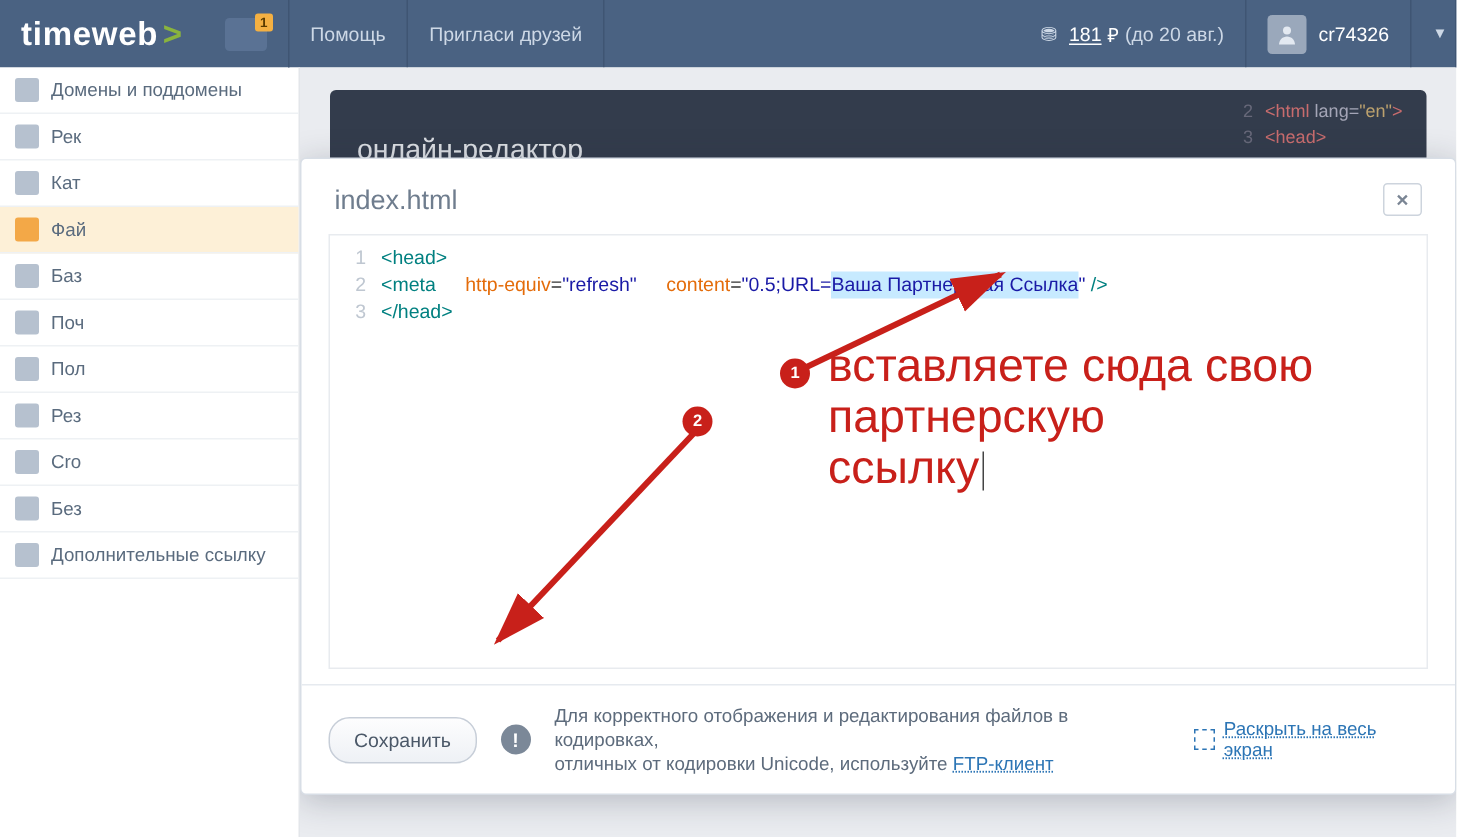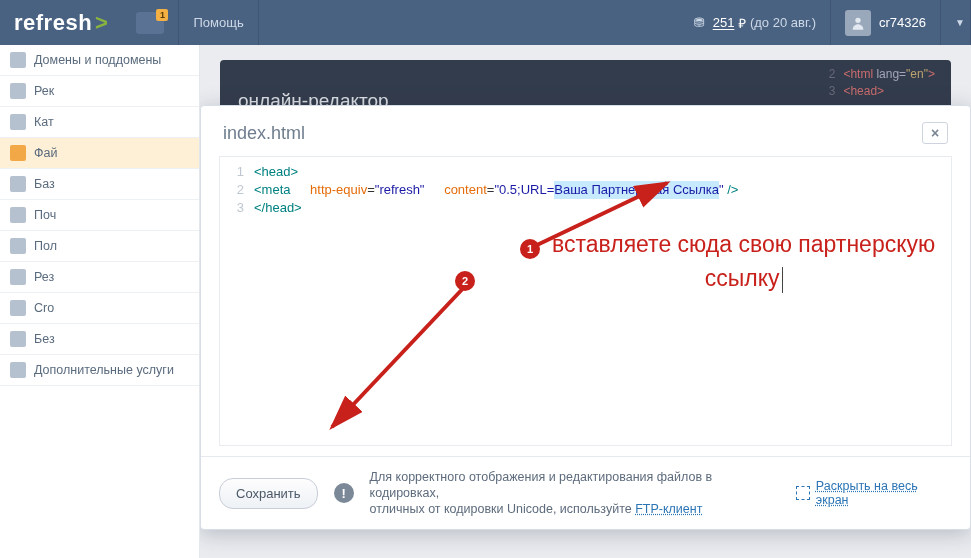--- a/index.html
+++ b/index.html
@@ -52,56 +52,59 @@
 .modal-close { margin-left:auto; width:26px; height:22px; border:1px solid #cdd4dd; border-radius:3px; background:#fff; color:#7a8594; display:flex; align-items:center; justify-content:center; cursor:pointer; font-size:14px; font-weight:bold; }
 .editor { margin:0 18px 10px 18px; border:1px solid #e8ebef; min-height:290px; padding:6px 0 80px 0; font-family:Consolas,"Courier New",monospace; font-size:13px; position:relative; background:#fff; }
 .code-line { display:flex; line-height:18px; white-space:pre; }
 .gutter { width:34px; text-align:right; padding-right:10px; color:#bfc7d1; user-select:none; }
 .cl-tag { color:#008080; }
 .cl-attr { color:#e46c0a;padding-left:16px; }
 .cl-eq  { color:#333; }
 .cl-str { color:#1a1aa6; }
 .cl-sel { background:#c7eaff; color:#1a1aa6; }
 
-.annotation-main { position:absolute; left:332px; top:70px; color:#c8201a; font-size:23px; line-height:34px; font-weight:500; font-family:Arial,sans-serif;text-align:center; }
+.annotation-main { position:absolute; left:332px; top:70px; color:#c8201a; font-size:31px; line-height:34px; font-weight:500; font-family:Arial,sans-serif; }
 .cursor-bar { display:inline-block; width:1px; height:26px; background:#444; vertical-align:middle; margin-left:2px; }
 .marker { position:absolute; width:20px; height:20px; background:#c8201a; color:#fff; border-radius:10px; font-size:11px; font-weight:bold; display:flex; align-items:center; justify-content:center; }
 .marker1 { left:300px; top:82px; }
 .marker2 { left:235px; top:114px; }
 
 .arrow-svg { position:absolute; left:92px; top:8px; pointer-events:none; }
 
 .modal-foot { border-top:1px solid #e6eaef; padding:12px 18px; display:flex; align-items:center; gap:16px; font-size:12.5px; color:#5d6b7c; }
 .btn-save { padding:7px 16px; border:1px solid #c7ced8; background:linear-gradient(#fdfdfe,#eef1f5); border-radius:14px; color:#4b5868; cursor:pointer; font-size:13px; }
 .info-ico { width:20px; height:20px; border-radius:50%; background:#7b8898; color:#fff; font-weight:bold; font-size:13px; display:flex; align-items:center; justify-content:center; flex-shrink:0; }
 .foot-text { line-height:16px; }
 .foot-text a { color:#2c75b5; text-decoration:underline dotted; cursor:pointer; }
 .expand-link { margin-left:auto; color:#2c75b5; cursor:pointer; text-decoration:underline dotted; display:flex; align-items:center; gap:6px; }
 .expand-ico { width:14px; height:14px; border:1px dashed #2c75b5; }
 </style>
 </head>
 <body>
 
 <div class="topbar">
   <div class="logo">
-    <span>refresh</span>
+    <span>timeweb</span>
       <span class="arrow">&gt;</span>
   </div>
   <div class="top-btn">
     <div class="top-icon-box">
       <span class="badge">1</span>
     </div>
   </div>
   <div class="top-btn">
       <span>Помощь</span>
     </div>
+  <div class="top-btn">
+      <span>Пригласи друзей</span>
+    </div>
   <div class="top-spacer"></div>
   <div class="top-btn">
     <span style="margin-right:8px;">⛃</span>
-    <span class="underlined">251</span>
+    <span class="underlined">181</span>
     <span style="margin:0 4px;color:#fff">₽</span>
     <span>(до 20 авг.)</span>
   </div>
   <div class="top-btn">
     <div class="avatar">
       <svg width="16" height="16" viewBox="0 0 24 24">
           <circle cx="12" cy="8" r="4"></circle>
           <path d="M4 22c0-4.4 3.6-8 8-8s8 3.6 8 8"></path>
         </svg>
     </div>
@@ -147,21 +150,21 @@
     <div class="side-item">
         <span class="side-ico"></span>
         <span>Cro</span>
       </div>
     <div class="side-item">
         <span class="side-ico"></span>
         <span>Без</span>
       </div>
     <div class="side-item">
         <span class="side-ico refresh"></span>
-        <span>Дополнительные услуги</span>
+        <span>Дополнительные ссылку</span>
       </div>
   </div>
 
   <div class="content">
     <div class="dark-banner">
       <div class="title">онлайн-редактор</div>
       <div class="code-snippet">
         <div><span class="ln">2</span><span class="tag">&lt;html </span><span class="attr">lang=</span><span class="str">"en"</span><span class="tag">&gt;</span></div>
         <div><span class="ln">3</span><span class="tag">&lt;head&gt;</span></div>
       </div>

